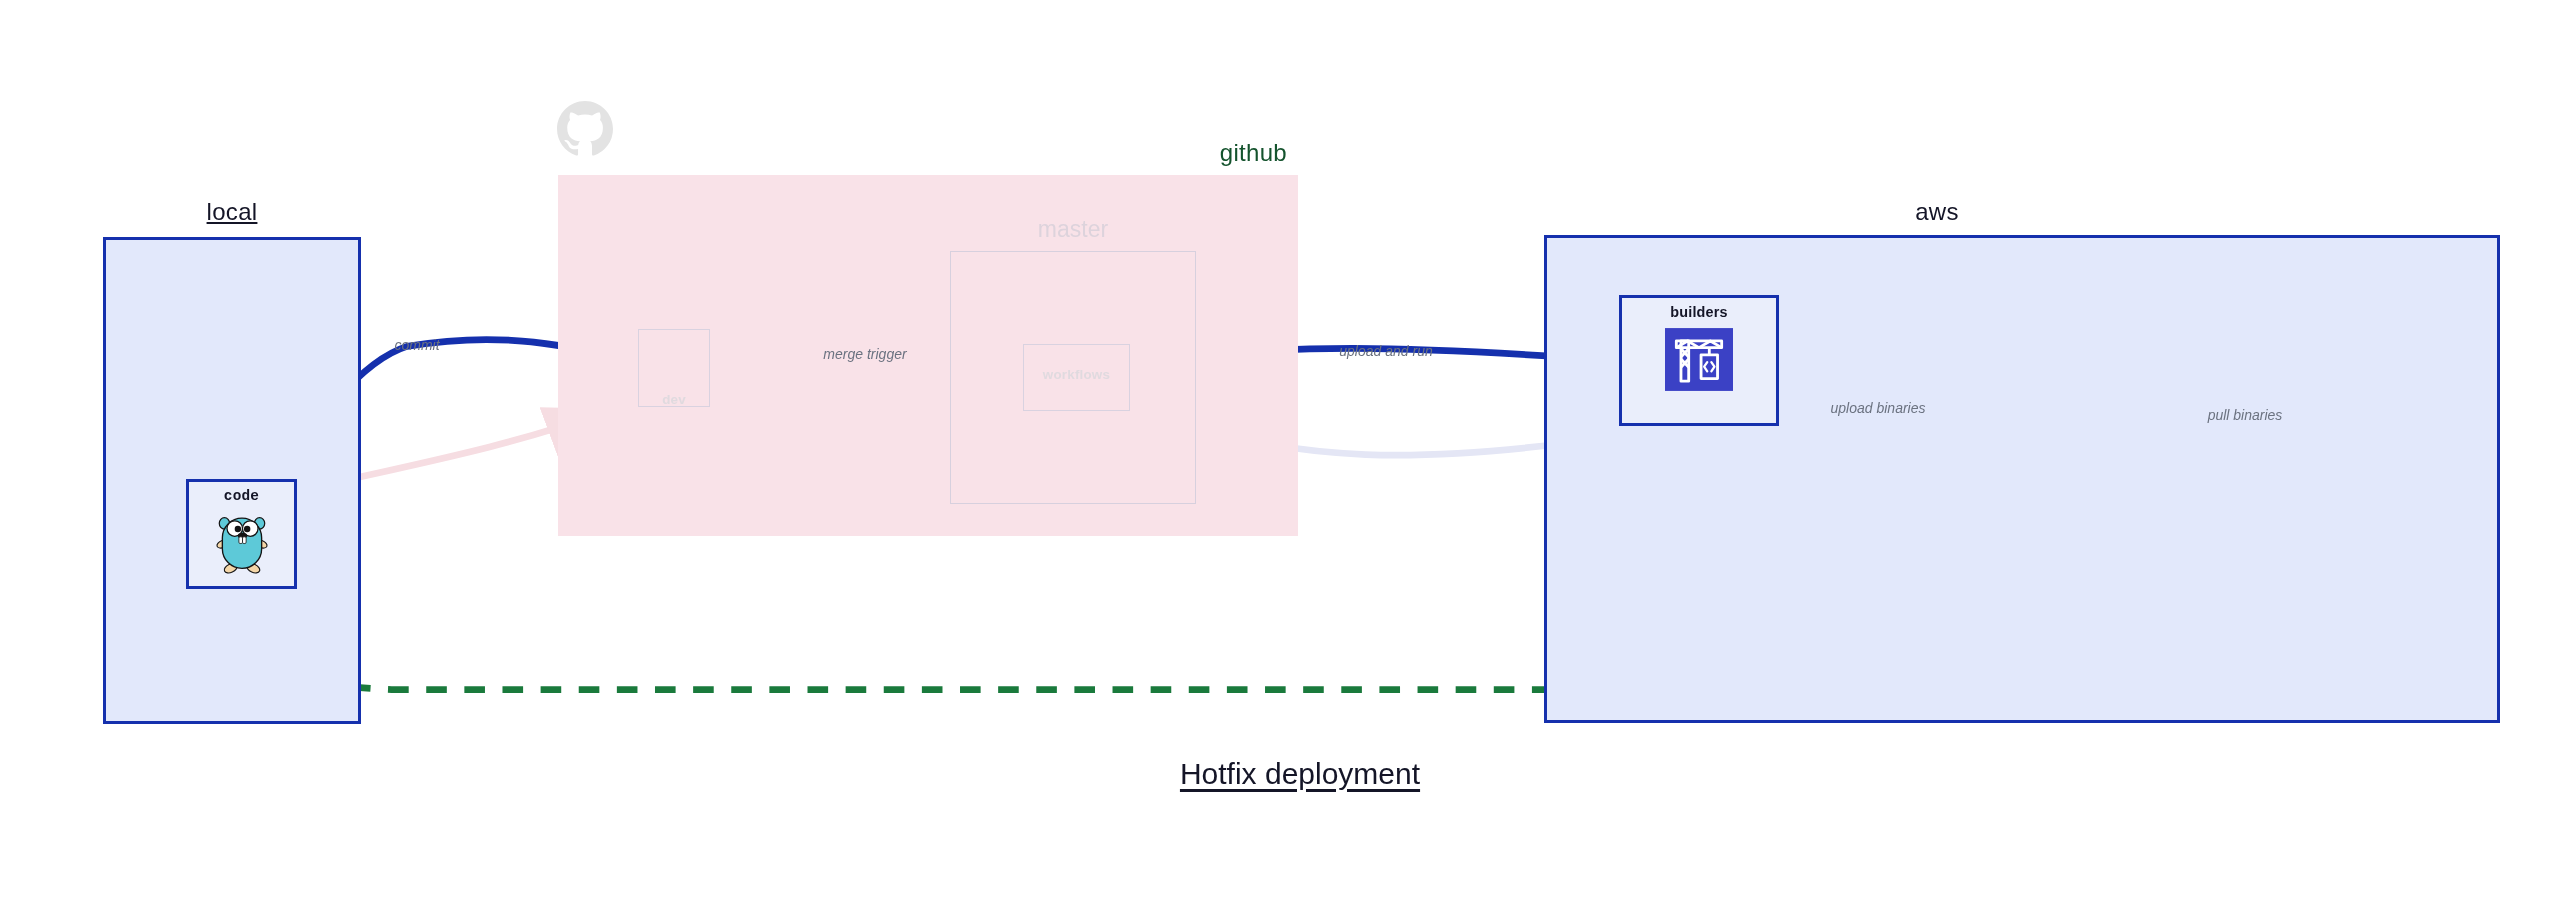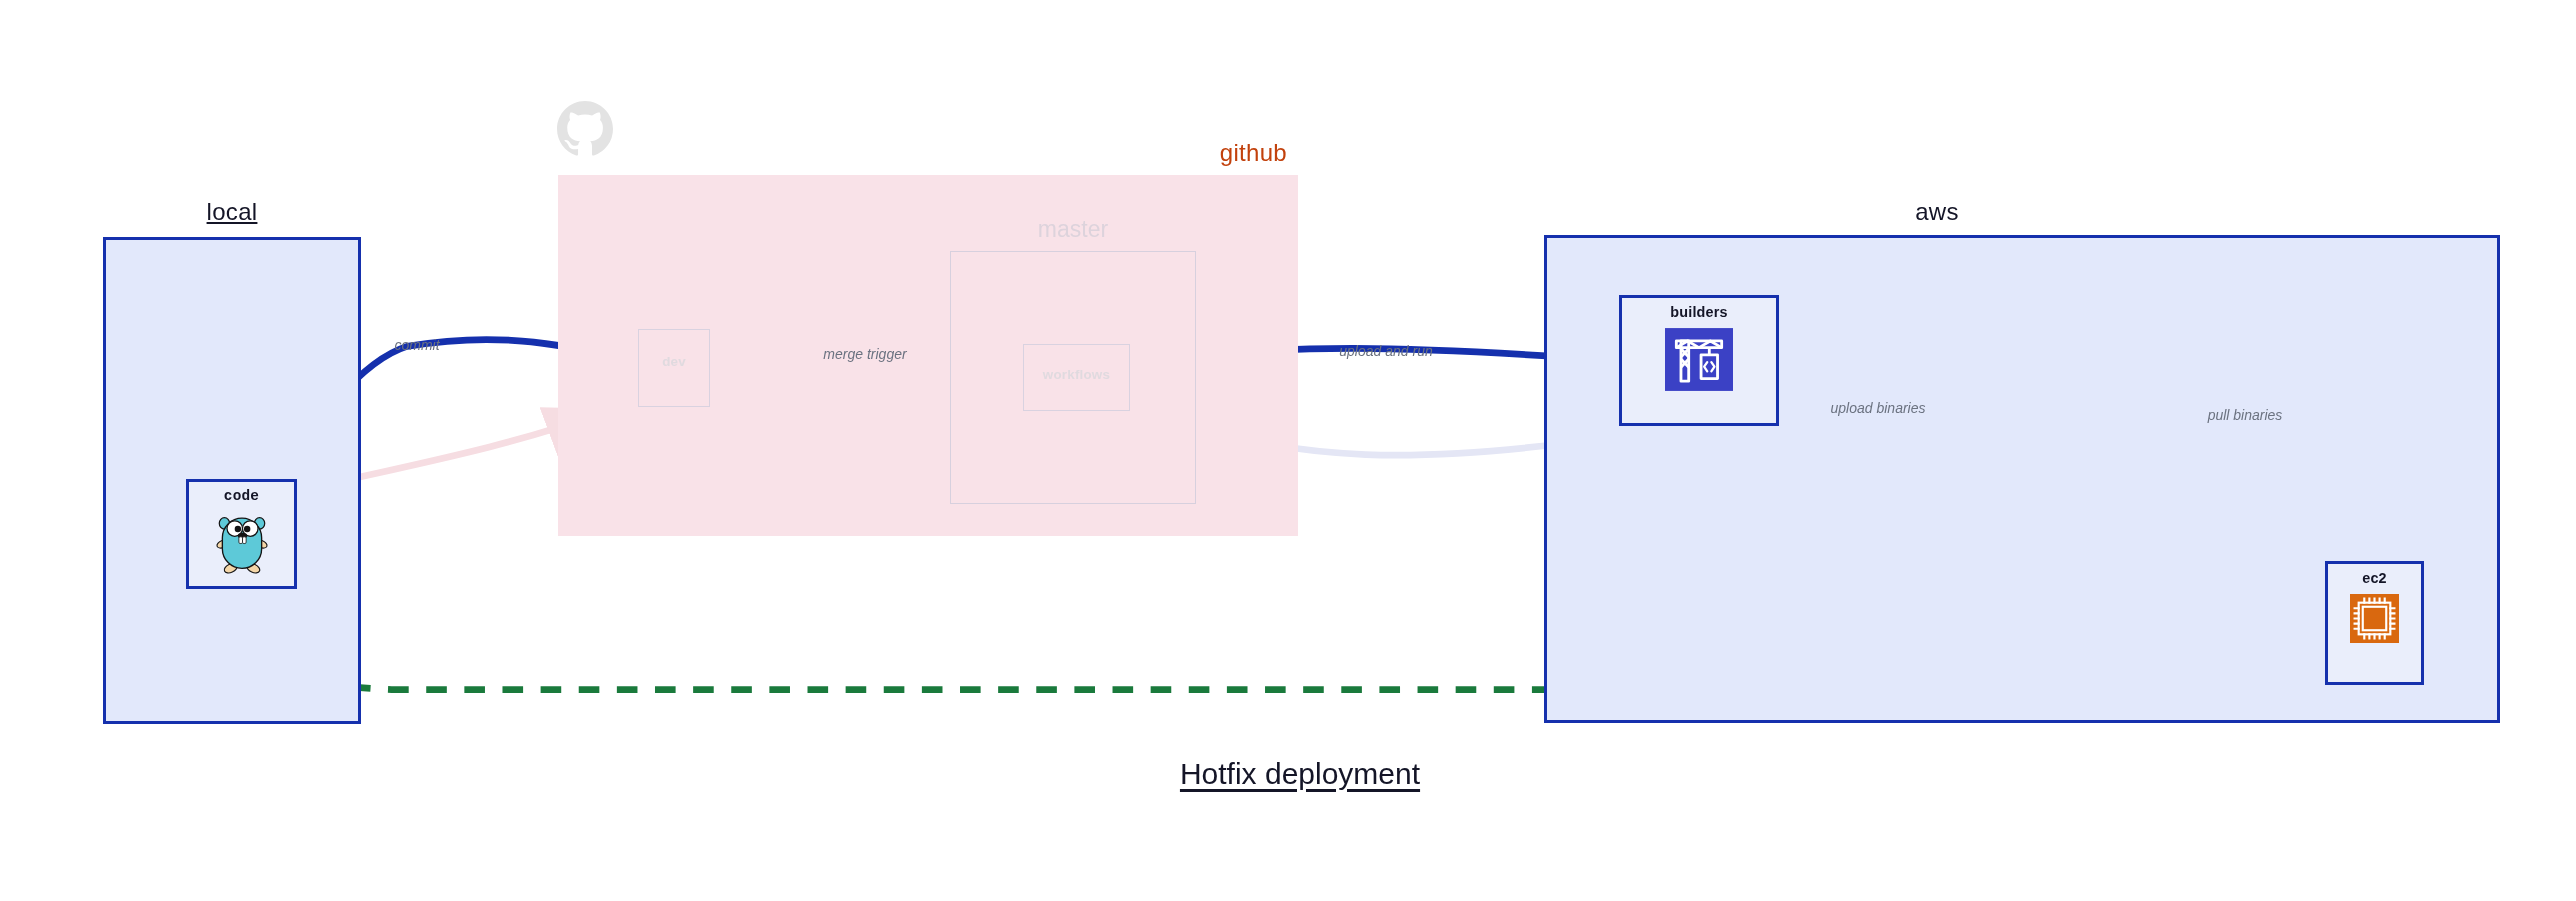--- a/index.html
+++ b/index.html
@@ -16,21 +16,21 @@
     background:#e2e8fb;border:3.1px solid #1530ad;
   }
   .group-github{
     background:#f9e2e8;border:none;
   }
   .group-label{
     position:absolute;white-space:nowrap;
     font-size:24px;letter-spacing:0.3px;
     color:#141527;
   }
-  .group-label.faded{color:#c2410c;}
+  .group-label.faded{color:#14532d;}
 
   
   .subgroup-master{
     position:absolute;box-sizing:border-box;
     border:1.5px solid #d7d0de;background:transparent;
   }
   .subgroup-label{
     position:absolute;white-space:nowrap;font-size:23px;
     color:#ddd3dc;
   }
@@ -159,21 +159,21 @@
       1.08.58 1.23.82.72 1.21 1.87.87 2.33.66.07-.52.28-.87.51-1.07-1.78-.2-3.64-.89-3.64-3.95
       0-.87.31-1.59.82-2.15-.08-.2-.36-1.02.08-2.12 0 0 .67-.21 2.2.82.64-.18 1.32-.27 2-.27.68 0 1.36.09
       2 .27 1.53-1.04 2.2-.82 2.2-.82.44 1.1.16 1.92.08 2.12.51.56.82 1.27.82 2.15 0 3.07-1.87 3.75-3.65
       3.95.29.25.54.73.54 1.48 0 1.07-.01 1.93-.01 2.2 0 .21.15.46.55.38A8.01 8.01 0 0 0 16 8c0-4.42-3.58-8-8-8z"></path>
     </svg>
   </div>
 
   <div class="subgroup-master" style="left:950px;top:251px;width:246px;height:253px;"></div>
   <div class="subgroup-label" style="left:1073px;top:216px;transform:translateX(-50%);">master</div>
 
-  <div class="node faded" style="left:638px;top:329px;width:72px;height:78px;">
+  <div class="node faded" style="left:638px;top:329px;width:72px;height:78px;justify-content:flex-end;">
     <div class="node-title" style="margin-top:25px;">dev</div>
   </div>
 
   <div class="node faded" style="left:1023px;top:344px;width:107px;height:67px;">
     <div class="node-title" style="margin-top:23px;">workflows</div>
   </div>
 
   <div class="group group-aws" style="left:1544px;top:235px;width:956px;height:488px;"></div>
   <div class="group-label" style="left:1937px;top:198px;transform:translateX(-50%);">aws</div>
 
@@ -196,40 +196,20 @@
 
         <g stroke="#ffffff" stroke-width="4.4" fill="none" stroke-linecap="round" stroke-linejoin="round">
           <path d="M82 66 L76 75 L82 84"></path>
           <path d="M90 66 L96 75 L90 84"></path>
         </g>
       </svg>
     </div>
   </div>
 
 
-  <div class="node" style="left:2325px;top:561px;width:99px;height:124px;">
-    <div class="node-title">ec2</div>
-    <div class="node-icon">
-      <svg class="tile" width="49" height="49" viewBox="0 0 96 96">
-        <rect x="0" y="0" width="96" height="96" fill="#d9680f"></rect>
-        <g fill="none" stroke="#ffffff" stroke-width="4.2" stroke-linecap="square">
-          <rect x="25" y="25" width="46" height="46"></rect>
-          <rect x="17" y="17" width="62" height="62"></rect>
-
-          <path d="M28 17 L28 9 M38 17 L38 9 M48 17 L48 9 M58 17 L58 9 M68 17 L68 9"></path>
-
-          <path d="M28 79 L28 87 M38 79 L38 87 M48 79 L48 87 M58 79 L58 87 M68 79 L68 87"></path>
-
-          <path d="M17 28 L9 28 M17 38 L9 38 M17 48 L9 48 M17 58 L9 58 M17 68 L9 68"></path>
-
-          <path d="M79 28 L87 28 M79 38 L87 38 M79 48 L87 48 M79 58 L87 58 M79 68 L87 68"></path>
-        </g>
-      </svg>
-    </div>
-  </div>
 
   <div class="edge-label" style="left:417px;top:345px;">commit</div>
   <div class="edge-label" style="left:865px;top:354px;">merge trigger</div>
   <div class="edge-label" style="left:1386px;top:351px;">upload and run</div>
   <div class="edge-label" style="left:1878px;top:364px;margin-top:44px;">upload binaries</div>
   <div class="edge-label" style="left:2245px;top:415px;">pull binaries</div>
 
   <div class="diagram-title" style="left:1300px;top:757px;">Hotfix deployment</div>
 
 </div>

